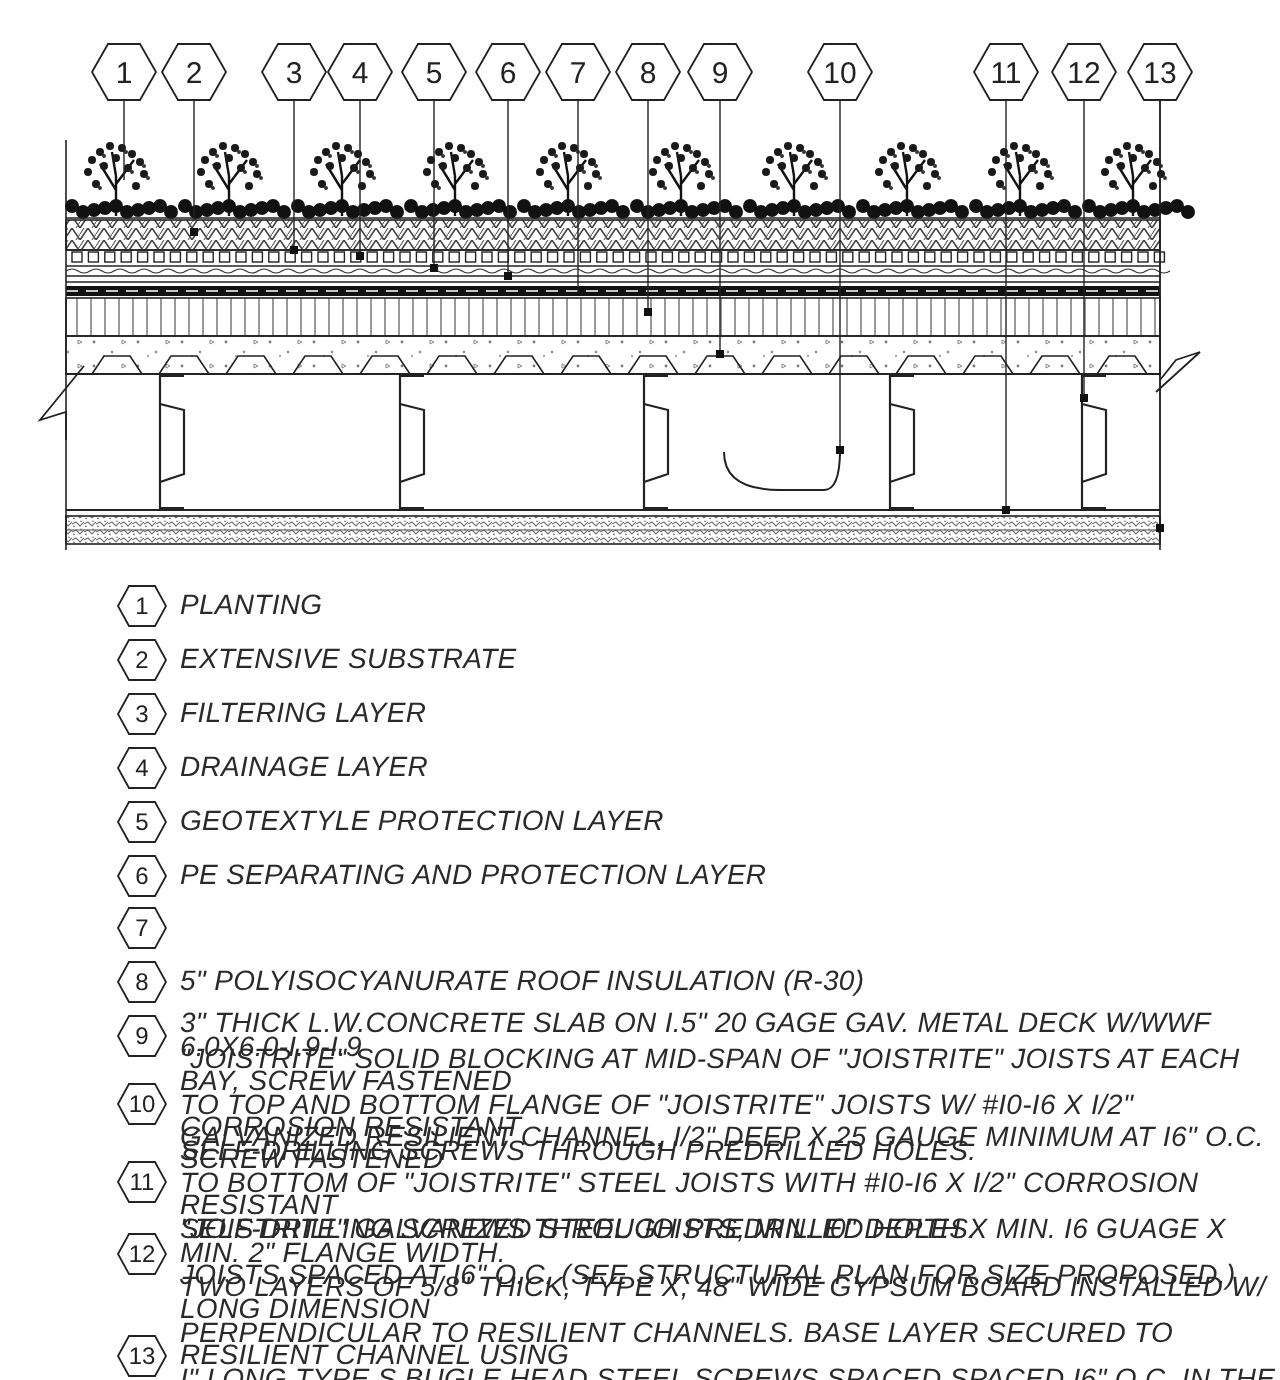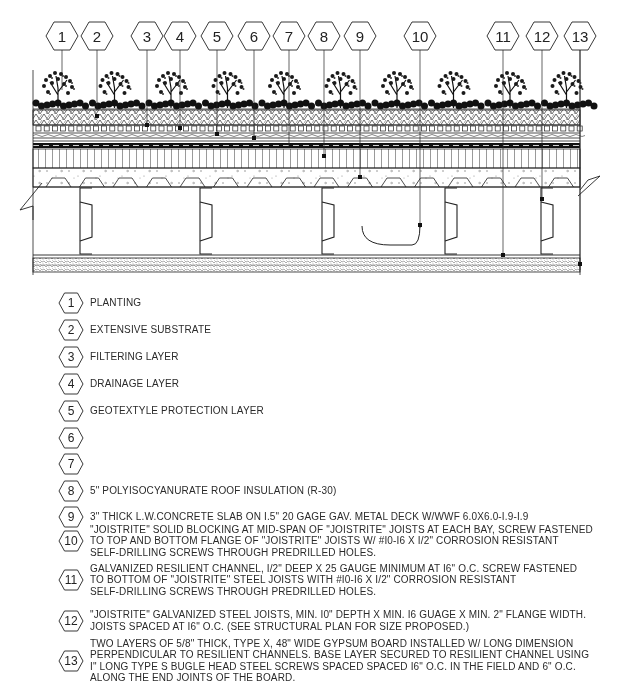--- a/index.html
+++ b/index.html
@@ -3,21 +3,21 @@
 <meta charset="utf-8">
 <style>
   html, body { margin:0; padding:0; background:#ffffff; }
   body { width:640px; height:690px; position:relative; overflow:hidden; font-family:"Liberation Sans", sans-serif; color:#1a1a1a; }
   #drawing { position:absolute; left:0; top:0; width:640px; height:285px; }
   #legend { position:absolute; left:0; top:283px; width:640px; }
   .leg-item { position:absolute; left:58px; display:flex; align-items:center; }
   .leg-hex { width:26px; height:22px; flex:0 0 26px; position:relative; }
   .leg-hex svg { position:absolute; left:0; top:0; }
   .leg-num { position:absolute; left:0; top:0; width:26px; height:22px; line-height:22px; text-align:center; font-size:12px; color:#222; }
-  .leg-text { margin-left:6px; font-size:10px; letter-spacing:0.15px; color:#2a2a2a; line-height:11.5px; text-transform:uppercase; }
+  .leg-text { margin-left:6px; font-size:14px; letter-spacing:0.15px; color:#2a2a2a; line-height:11.5px; text-transform:uppercase;font-style:italic; }
   .leg-text.multi { white-space:pre-line; }
   .hexlabel { font-size:15px; fill:#222; font-family:"Liberation Sans", sans-serif; }
 </style>
 </head>
 <body>
 
 <div id="drawing">
   <svg id="dwg" width="640" height="285" viewBox="0 0 640 285" xmlns="http://www.w3.org/2000/svg">
     <defs>
       <pattern id="substrate" width="8" height="6" patternUnits="userSpaceOnUse">
@@ -632,20 +632,21 @@
       </div>
       <span class="leg-text">GEOTEXTYLE PROTECTION LAYER</span>
     </div>
     <div class="leg-item" style="top: 144px;">
       <div class="leg-hex">
         <svg width="26" height="22">
           <path d="M1 11 L6.5 1 L19.5 1 L25 11 L19.5 21 L6.5 21 Z" fill="#fff" stroke="#222" stroke-width="0.9"></path>
         </svg>
         <span class="leg-num">6</span>
       </div>
+      <span class="leg-text">PE SEPARATING AND PROTECTION LAYER</span>
     </div>
     <div class="leg-item" style="top: 170px;">
       <div class="leg-hex">
         <svg width="26" height="22">
           <path d="M1 11 L6.5 1 L19.5 1 L25 11 L19.5 21 L6.5 21 Z" fill="#fff" stroke="#222" stroke-width="0.9"></path>
         </svg>
         <span class="leg-num">7</span>
       </div>
     </div>
     <div class="leg-item" style="top: 197px;">

